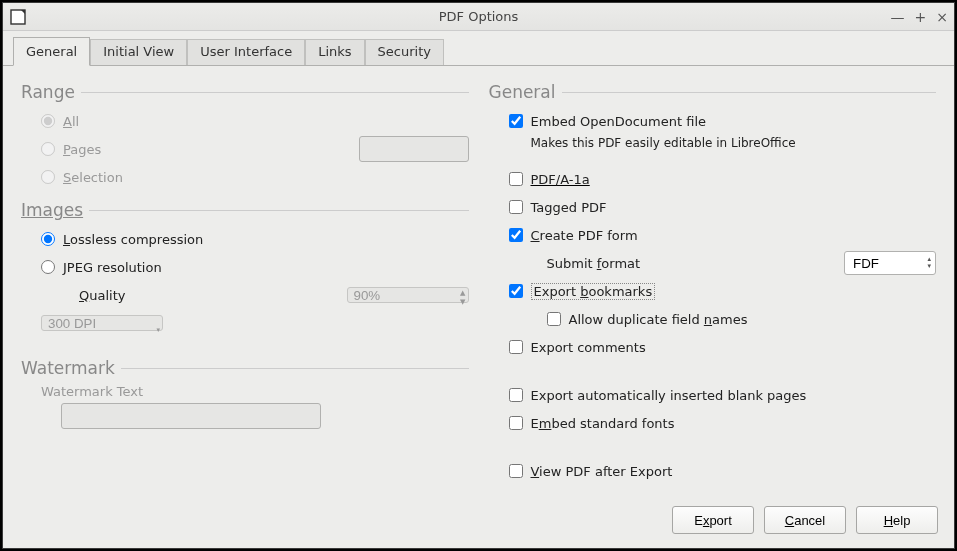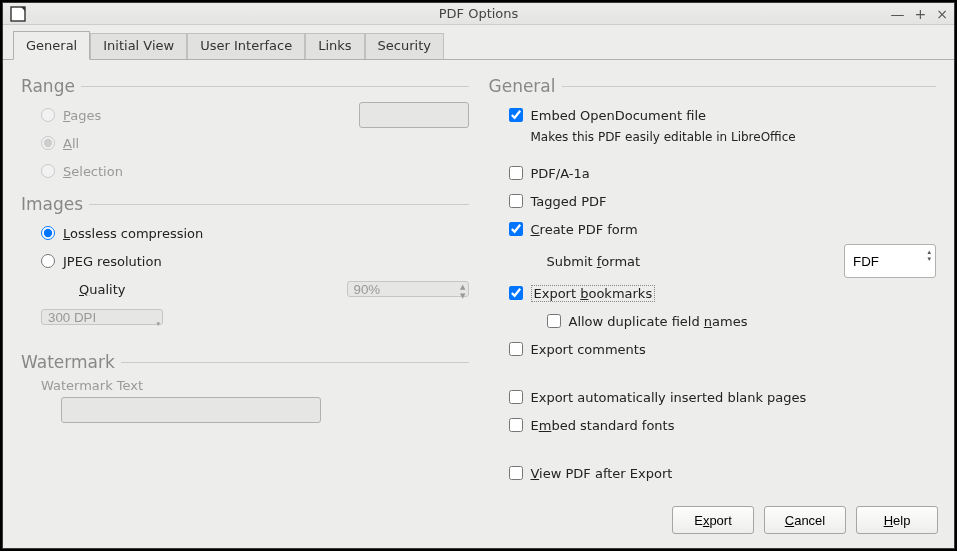--- a/index.html
+++ b/index.html
@@ -148,21 +148,21 @@
   display: flex;
   flex-direction: column;
   font-size: 7px;
   line-height: 9px;
   color: #999;
 }
 .combo {
   background: #fff;
   border: 1px solid #b1b1af;
   border-radius: 3px;
-  height: 34px;
+  height: 24px;
   padding: 0 22px 0 8px;
   width: 92px;
   appearance: none;
   position: relative;
 }
 .combo-wrap { position: relative; display: inline-block; }
 .combo-arrows {
   position: absolute;
   right: 5px; top: 5px;
   display: flex;
@@ -172,21 +172,21 @@
   color: #555;
   pointer-events: none;
 }
 
 .desc {
   color: #222;
   margin-left: 22px;
   font-size: 12px;
 }
 .gap-top { margin-top: 22px; }
-.gap-top-sm { margin-top: 10px; }
+.gap-top-sm { margin-top: 10px; text-decoration: underline; }
 
 .dotted-box {
   border: 1px dotted #888;
   padding: 0 2px;
   display: inline-block;
 }
 
 .footer {
   display: flex;
   justify-content: flex-end;
@@ -237,32 +237,32 @@
     <div class="tab">Links</div>
     <div class="tab">Security</div>
   </div>
 
   <div class="content">
 
     <div class="col">
 
       <div class="group-label">Range</div>
       <div class="indent">
+        <div class="row">
+          <input type="radio" checked="" disabled="" style="">
+          <span class="lbl disabled"><span></span><span class="u">A</span><span>ll</span></span>
+        </div>
         <div class="row" style="justify-content:space-between;">
           <span style="display:flex;align-items:center;">
             <input type="radio" disabled="" style="">
             <span class="lbl disabled"><span></span><span class="u">P</span><span>ages</span></span>
           </span>
           <input class="text-input" style="width: 110px;" disabled="" value="">
         </div>
         <div class="row">
-          <input type="radio" checked="" disabled="" style="">
-          <span class="lbl disabled"><span></span><span class="u">A</span><span>ll</span></span>
-        </div>
-        <div class="row">
           <input type="radio" disabled="" style="">
           <span class="lbl disabled"><span></span><span class="u">S</span><span>election</span></span>
         </div>
       </div>
 
       <div class="group-label gap-top-sm">Images</div>
       <div class="indent">
         <div class="row">
           <input type="radio" checked="" style="">
           <span class="lbl"><span></span><span class="u">L</span><span>ossless compression</span></span>

